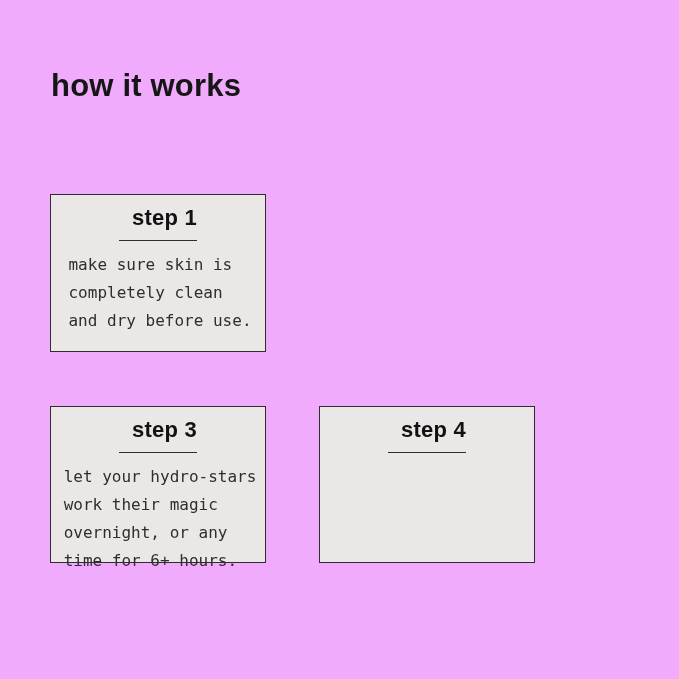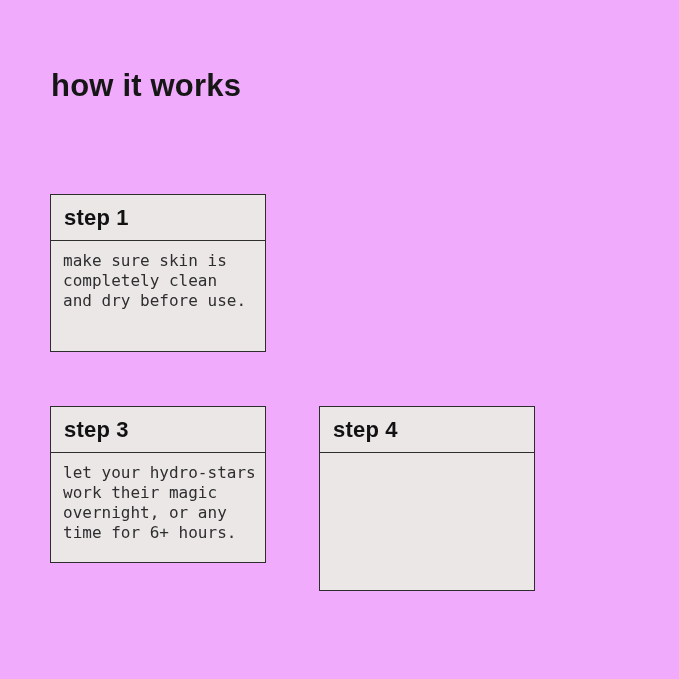--- a/index.html
+++ b/index.html
@@ -27,45 +27,46 @@
     color: #161616;
   }
   .card {
     position: absolute;
     width: 216px;
     box-sizing: border-box;
     border: 1.5px solid #2d2d2d;
     background: #ebe7e7;
     display: flex;
     flex-direction: column;
+    align-items: center;
   }
   .card-1 { left: 50px;  top: 194px; height: 158px; }
   .card-2 { left: 319px; top: 194px; height: 158px; }
   .card-3 { left: 50px;  top: 406px; height: 157px; }
-  .card-4 { left: 319px; top: 406px; height: 185px; }
+  .card-4 { left: 319px; top: 406px; height: 157px; }
   .card-header {
     box-sizing: border-box;
     height: 46px;
     flex: 0 0 46px;
     border-bottom: 1.5px solid #2d2d2d;
     display: flex;
     align-items: center;
     padding-left: 13px;
   }
   .card-header span {
     font-size: 22px;
     font-weight: 700;
     letter-spacing: 0.2px;
     color: #121212;
   }
   .card-body {
     padding: 10px 8px 0 12px;
     font-family: "DejaVu Sans Mono", monospace;
     font-size: 16px;
-    line-height: 20px;
+    line-height: 28px;
     letter-spacing: 0px;
     color: #2e2e2e;
     white-space: pre;
   }
 </style>
 </head>
 <body>
 
 <div class="canvas">
 

